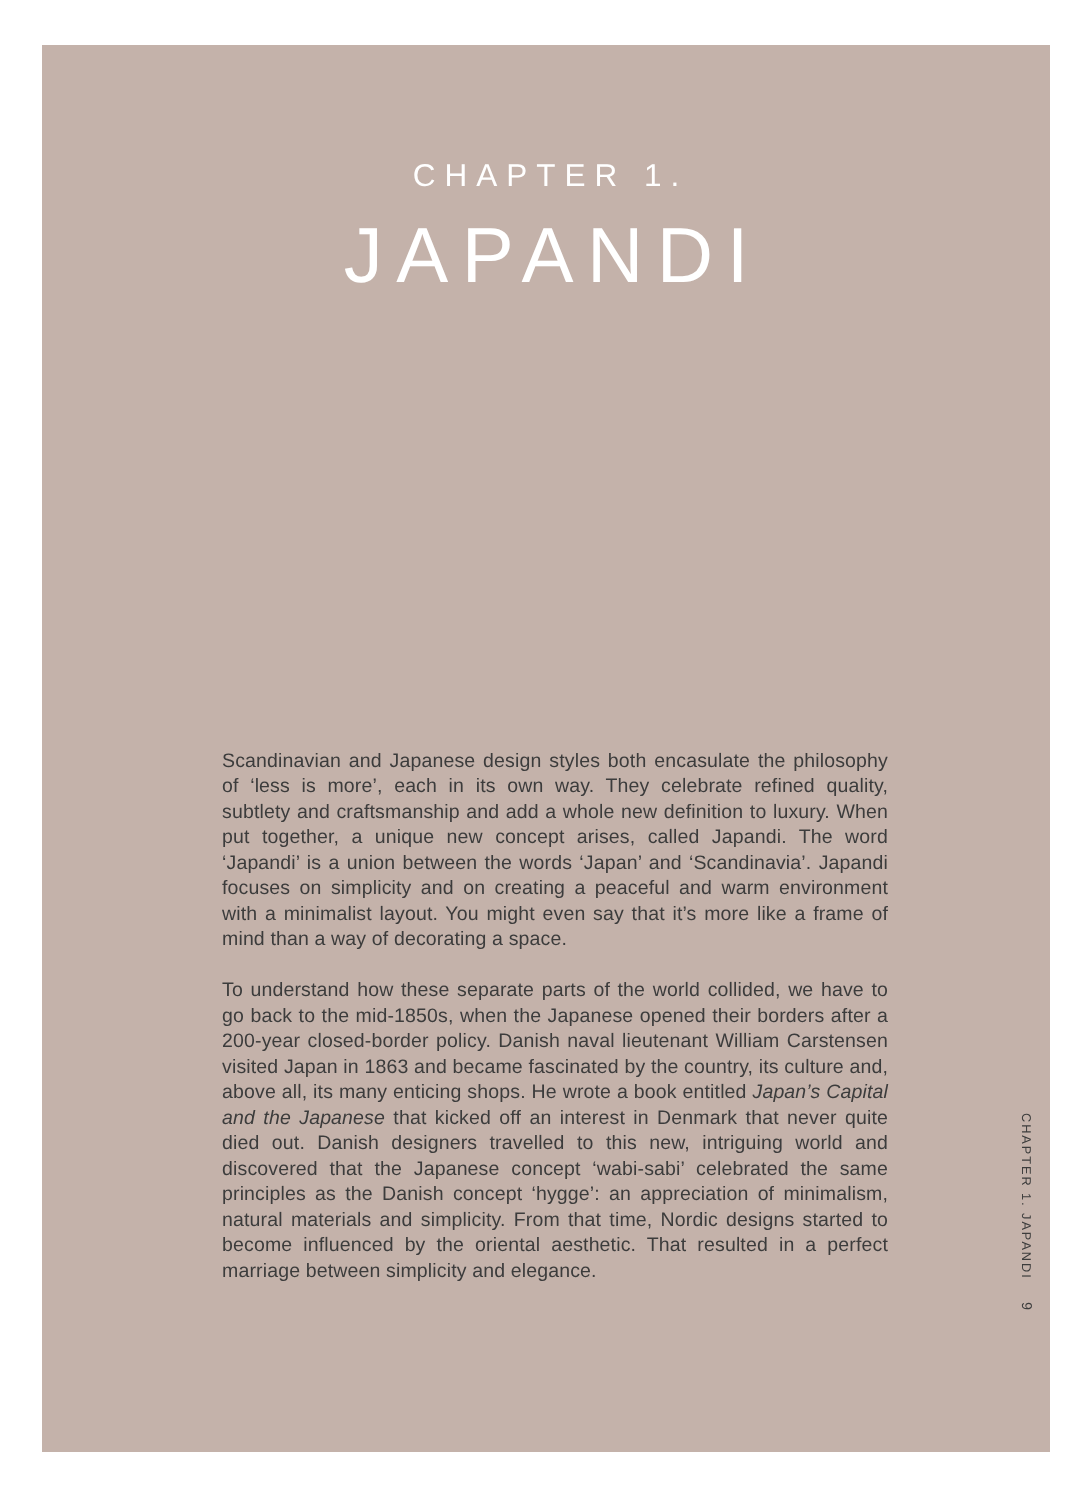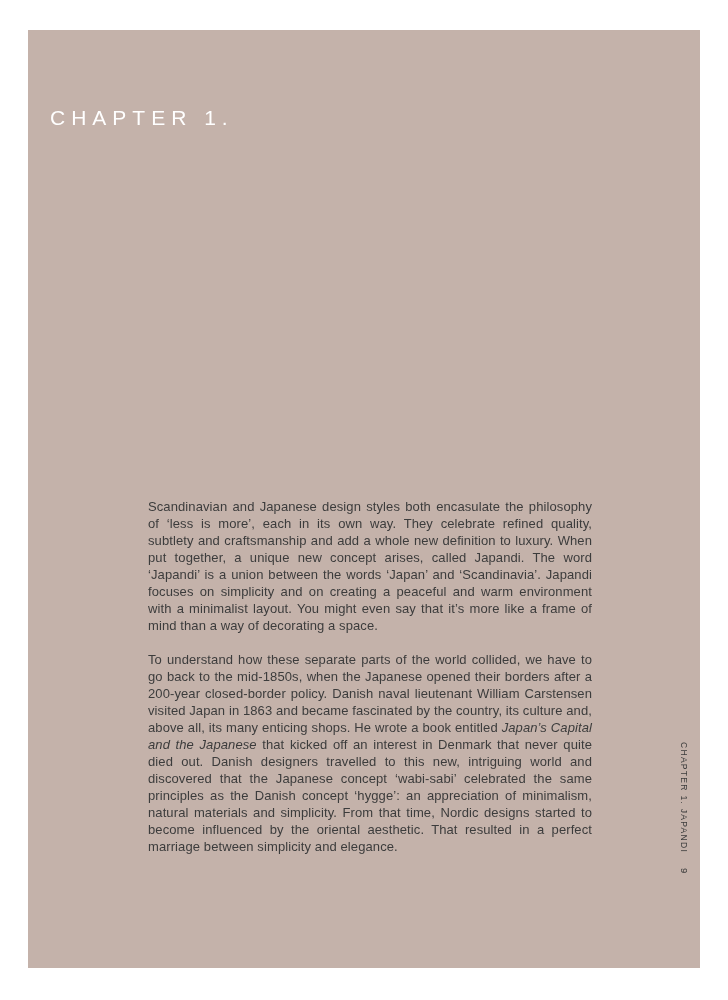--- a/index.html
+++ b/index.html
@@ -18,22 +18,22 @@
   }
   .canvas{
     position:relative;width:728px;height:1000px;
     background:var(--margin-background);
   }
   .page{
     position:absolute;left:28px;top:30px;width:672px;height:938px;
     background:var(--page-background);
   }
   .chapter-header{
-    position:absolute;top:76px;left:16px;width:100%;
-    color:var(--heading-text);
+    position:absolute;top:76px;left:0;width:100%;
+    text-align:center;color:var(--heading-text);
   }
   .chapter-label{
     font-size:21px;letter-spacing:6px;font-weight:400;
     text-indent:6px; 
   }
   .chapter-title{
     margin:13px 0 0 0;
     font-size:52px;line-height:1.1;font-weight:300;
     letter-spacing:9px;text-indent:9px;
   }
@@ -62,20 +62,21 @@
   }
 </style>
 </head>
 <body>
 
 <div class="canvas">
   <div class="page">
 
     <header class="chapter-header">
       <div class="chapter-label">CHAPTER 1.</div>
+      <h1 class="chapter-title">JAPANDI</h1>
     </header>
 
     <main class="body-copy">
       <p class="para">Scandinavian and Japanese design styles both encasulate the philosophy of ‘less is more’, each in its own way. They celebrate refined quality, subtlety and craftsmanship and add a whole new definition to luxury. When put together, a unique new concept arises, called Japandi. The word ‘Japandi’ is a union between the words ‘Japan’ and ‘Scandinavia’. Japandi focuses on simplicity and on creating a peaceful and warm environment with a minimalist layout. You might even say that it’s more like a frame of mind than a way of decorating a space.</p>
       <p class="para"><span>To understand how these separate parts of the world collided, we have to go back to the mid-1850s, when the Japanese opened their borders after a 200-year closed-border policy. Danish naval lieutenant William Carstensen visited Japan in 1863 and became fascinated by the country, its culture and, above all, its many enticing shops. He wrote a book entitled </span><em>Japan’s Capital and the Japanese</em><span> that kicked off an interest in Denmark that never quite died out. Danish designers travelled to this new, intriguing world and discovered that the Japanese concept ‘wabi-sabi’ celebrated the same principles as the Danish concept ‘hygge’: an appreciation of minimalism, natural materials and simplicity. From that time, Nordic designs started to become influenced by the oriental aesthetic. That resulted in a perfect marriage between simplicity and elegance.</span></p>
     </main>
 
     <aside class="spine">
       <div class="spine-text">CHAPTER 1. JAPANDI</div>
       <div class="spine-page-number">9</div>

